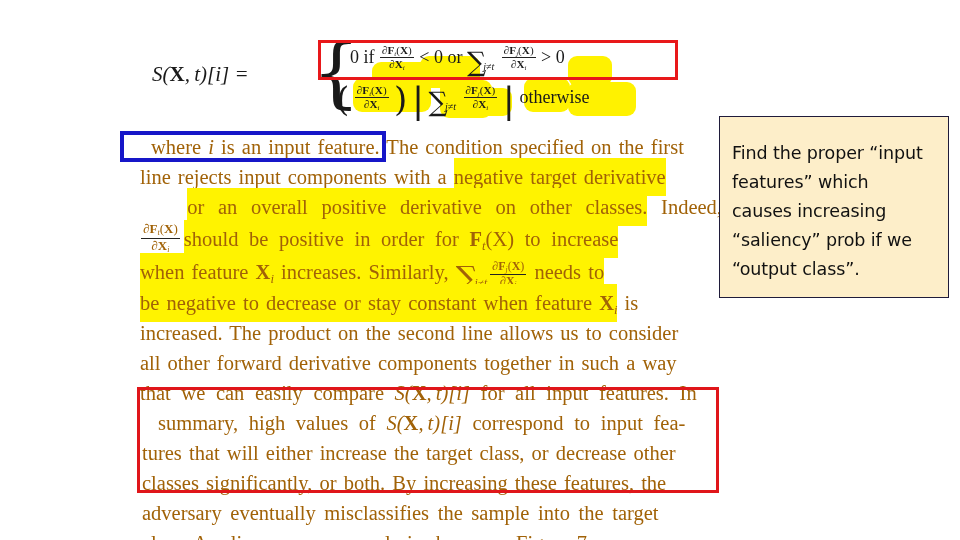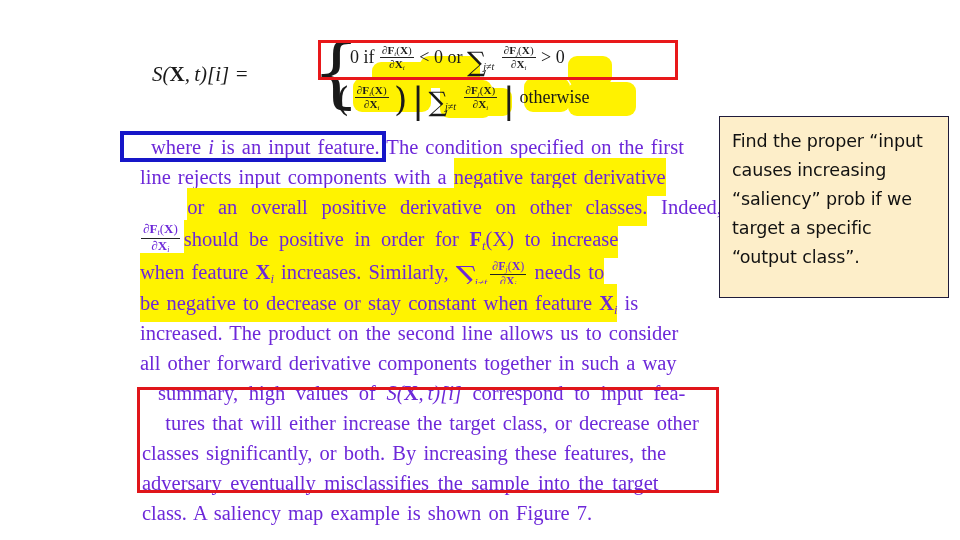--- a/index.html
+++ b/index.html
@@ -109,21 +109,21 @@
   }
   .sub { font-size: 0.62em; vertical-align: -0.28em; font-style: italic; }
 
   
   .line {
     position: relative;
     height: 30px;
     font-size: 20.5px;
     line-height: 30px;
     white-space: nowrap;
-    color: #6d28d9;
+    color: #a16207;
   }
   .line .hl {
     background: #fff300;
     padding: 8px 0;
     box-decoration-break: clone;
   }
 
   
   .j1 { word-spacing: 2.0px; }
   .j2 { word-spacing: 5.5px; }
@@ -163,21 +163,21 @@
   
   #callout {
     position: absolute;
     left: 719px;
     top: 116px;
     width: 230px;
     height: 182px;
     box-sizing: border-box;
     background: #fdeec9;
     border: 1.5px solid #1f1b3a;
-    padding: 10px 11px 8px 12px;
+    padding: 22px 11px 8px 12px;
     font-family: "DejaVu Sans", sans-serif;
     font-size: 17.5px;
     line-height: 29px;
     color: #111111;
     letter-spacing: -0.1px;
   }
 </style>
 </head>
 <body>
 
@@ -268,26 +268,29 @@
     </div>
 
     <div class="line j1">
       <span>increased. The product on the second line allows us to consider</span>
     </div>
 
     <div class="line j1">
       <span>all other forward derivative components together in such a way</span>
     </div>
 
+    <div class="line j2">
+      <span>that we can easily compare </span><span class="mi"><span class="mi">S</span>(<span class="mb">X</span>, <span class="mi">t</span>)[<span class="mi">i</span>]</span><span> for all input features. In</span>
+    </div>
 
     <div class="line j2" style="padding-left:18px;">
       <span>summary, high values of </span><span class="mi"><span class="mi">S</span>(<span class="mb">X</span>, <span class="mi">t</span>)[<span class="mi">i</span>]</span><span> correspond to input fea-</span>
     </div>
 
-    <div class="line j1" style="padding-left:2px;text-align:center;">
+    <div class="line j1" style="padding-left:2px;">
       <span>tures that will either increase the target class, or decrease other</span>
     </div>
 
     <div class="line j1" style="padding-left:2px;">
       <span>classes significantly, or both. By increasing these features, the</span>
     </div>
 
     <div class="line j4" style="padding-left:2px;">
       <span>adversary eventually misclassifies the sample into the target</span>
     </div>
@@ -297,19 +300,19 @@
     </div>
 
   </div>
 
   <div class="box" id="red-box-top"></div>
   <div class="box" id="blue-box"></div>
   <div class="box" id="red-box-bottom"></div>
 
   <div id="callout">
     <div>Find the proper “input</div>
+    <div>features” which</div>
     <div>causes increasing</div>
     <div>“saliency” prob if we</div>
-    <div>target a specific</div>
     <div>“output class”.</div>
   </div>
 
 </div>
 
 </body></html>

